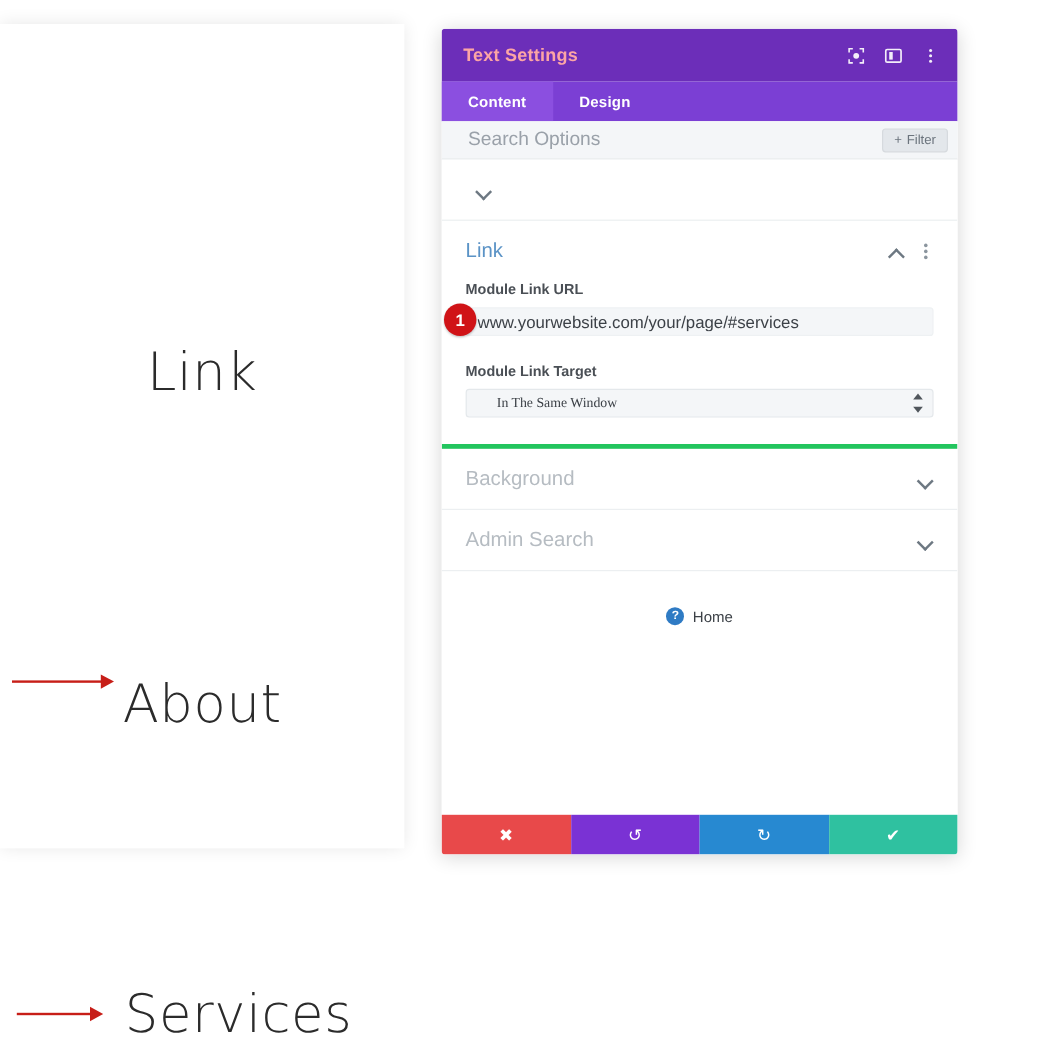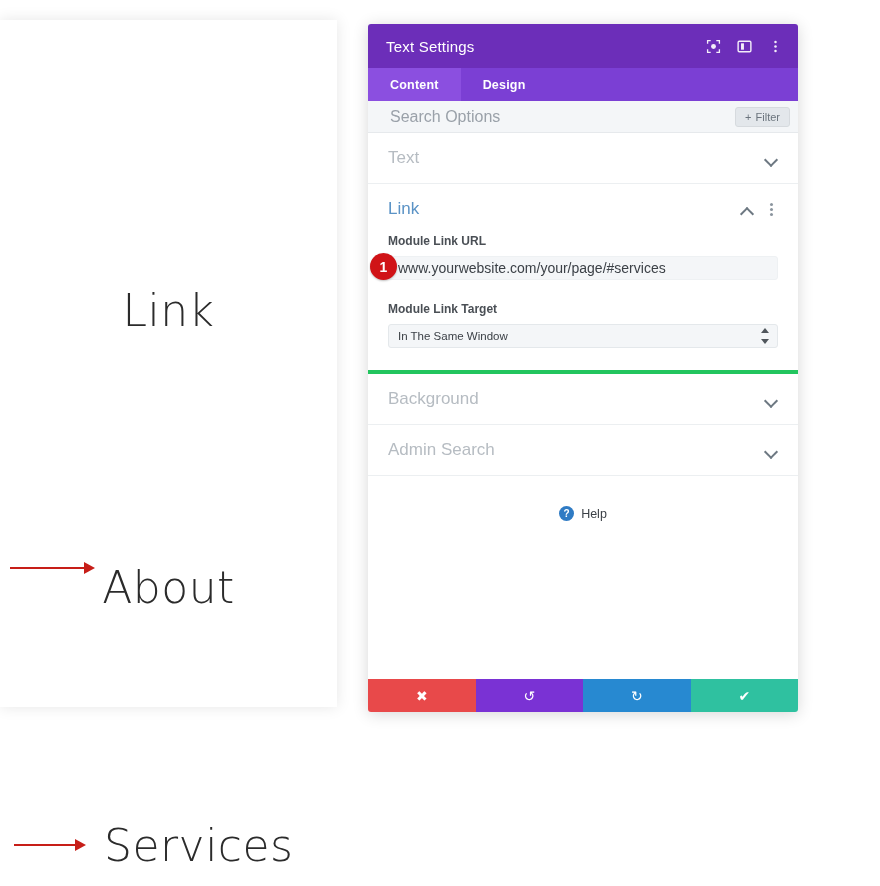--- a/index.html
+++ b/index.html
@@ -98,23 +98,23 @@
 
   .modal-header {
     height: 44px;
     background: #6C2EB9;
     display: flex;
     align-items: center;
     padding: 0 14px 0 18px;
     flex: 0 0 auto;
   }
   .modal-title {
-    color: #ffffff;
+    color: #fca5a5;
     font-size: 15px;
-    font-weight: normal;
+    font-weight: bold;
     flex: 1;
     letter-spacing: 0.2px;
   }
   .hdr-icons { display: flex; align-items: center; gap: 14px; }
   .hdr-icon {
     width: 17px;
     height: 17px;
     opacity: 0.92;
     display: flex;
     align-items: center;
@@ -252,22 +252,22 @@
   }
 
   .select-wrap { position: relative; }
   .select-input {
     width: 100%;
     box-sizing: border-box;
     background: #f4f6f8;
     border: 1px solid #e4e8eb;
     border-radius: 3px;
     height: 24px;
-    padding: 0 26px 0 9px;
-    font-family: Liberation Sans, sans-serif;
+    padding: 0 26px 0 25px;
+    font-family: Liberation Serif, serif;
     font-size: 11.5px;
     color: #3c4147;
     outline: none;
   }
   .stepper {
     position: absolute;
     right: 9px; top: 4px;
     width: 9px; height: 16px;
     display: flex;
     flex-direction: column;
@@ -395,21 +395,20 @@
     <input class="search-input" type="text" placeholder="Search Options" style="">
     <div class="filter-btn">
       <span>+</span>
       <span>Filter</span>
     </div>
   </div>
 
   <div class="modal-body">
 
     <div class="accordion">
-      <div class="accordion-title">Text</div>
       <div class="chev"></div>
     </div>
 
     <div class="accordion" style="border-bottom:none;">
       <div class="accordion-title open">Link</div>
       <div class="chev up"></div>
       <div class="dots">
           <i></i>
           <i></i>
           <i></i>
@@ -438,21 +437,21 @@
       <div class="chev"></div>
     </div>
 
     <div class="accordion">
       <div class="accordion-title">Admin Search</div>
       <div class="chev"></div>
     </div>
 
     <div class="help-row">
       <div class="help-icon">?</div>
-      <div class="help-text">Help</div>
+      <div class="help-text">Home</div>
     </div>
   </div>
 
   <div class="modal-footer">
     <div class="fbtn fbtn-cancel">✖</div>
     <div class="fbtn fbtn-undo">↺</div>
     <div class="fbtn fbtn-redo">↻</div>
     <div class="fbtn fbtn-save">✔</div>
   </div>
 </div>

